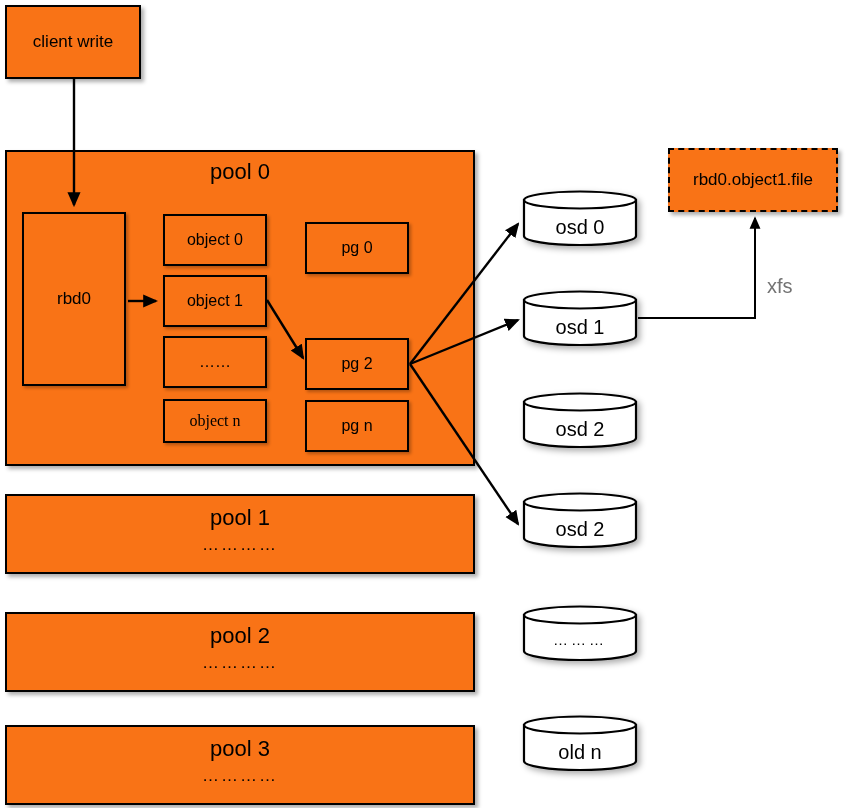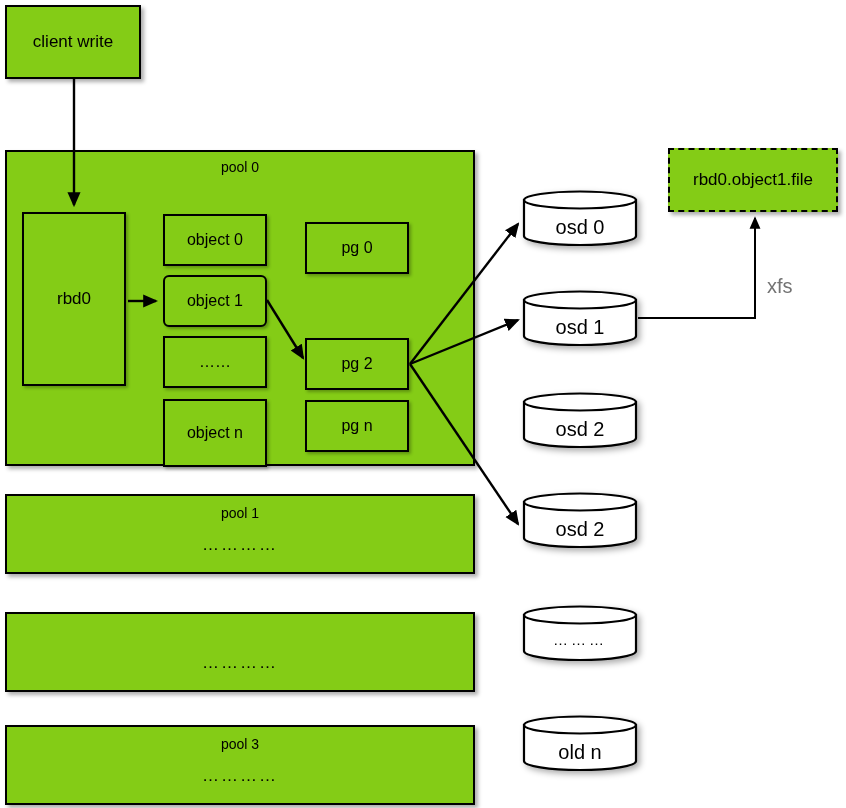--- a/index.html
+++ b/index.html
@@ -16,21 +16,21 @@
     width: 846px;
     height: 808px;
     background: #ffffff;
     overflow: hidden;
   }
 
   
   .box {
     position: absolute;
     box-sizing: border-box;
-    background: #84cc16;
+    background: #f97316;
     border: 2px solid #000000;
     box-shadow: 3px 3px 4px rgba(0,0,0,0.32);
     display: flex;
     align-items: center;
     justify-content: center;
     text-align: center;
     color: #000000;
   }
   .box.thin {
     border-width: 2px;
@@ -43,21 +43,21 @@
   
   .t17 { font-size: 17px; }
   .t16 { font-size: 16px; }
 
   
   .pool-title {
     position: absolute;
     left: 0;
     right: 0;
     text-align: center;
-    font-size: 14px;
+    font-size: 22px;
     color: #000;
   }
   .pool-dots {
     position: absolute;
     left: 0;
     right: 0;
     text-align: center;
     font-size: 17px;
     letter-spacing: 2px;
     color: #000;
@@ -115,46 +115,47 @@
     <div class="pool-title" style="top:7px;">pool 0</div>
   </div>
 
   <div class="box t17 thin" style="left:22px; top:212px; width:104px; height:174px;">
     <span>rbd0</span>
   </div>
 
   <div class="box t16 thin" style="left:163px; top:214px; width:104px; height:52px;">
     <span>object 0</span>
   </div>
-  <div class="box t16 thin" style="left:163px; top:275px; width:104px; height:52px;border-radius:6px;">
+  <div class="box t16 thin" style="left:163px; top:275px; width:104px; height:52px;">
     <span>object 1</span>
   </div>
   <div class="box t16 thin" style="left:163px; top:336px; width:104px; height:52px;">
     <span>……</span>
   </div>
-  <div class="box t16 thin" style="left:163px; top:399px; width:104px; height:68px;">
+  <div class="box t16 thin" style="left:163px; top:399px; width:104px; height:44px;font-family:Liberation Serif, serif;">
     <span>object n</span>
   </div>
 
   <div class="box t16 thin" style="left:305px; top:222px; width:104px; height:52px;">
     <span>pg 0</span>
   </div>
   <div class="box t16 thin" style="left:305px; top:338px; width:104px; height:52px;">
     <span>pg 2</span>
   </div>
   <div class="box t16 thin" style="left:305px; top:400px; width:104px; height:52px;">
     <span>pg n</span>
   </div>
 
   <div class="box" style="left:5px; top:494px; width:470px; height:80px; display:block;padding-left:20px;">
     <div class="pool-title" style="top:9px;">pool 1</div>
     <div class="pool-dots" style="top:39px;">…………</div>
   </div>
 
   <div class="box" style="left:5px; top:612px; width:470px; height:80px; display:block;">
+    <div class="pool-title" style="top:9px;">pool 2</div>
     <div class="pool-dots" style="top:39px;">…………</div>
   </div>
 
   <div class="box" style="left:5px; top:725px; width:470px; height:80px; display:block;">
     <div class="pool-title" style="top:9px;">pool 3</div>
     <div class="pool-dots" style="top:39px;">…………</div>
   </div>
 
   <div class="cyl" style="left:522px; top:190px;">
     <svg viewBox="0 0 116 56" preserveAspectRatio="none">

